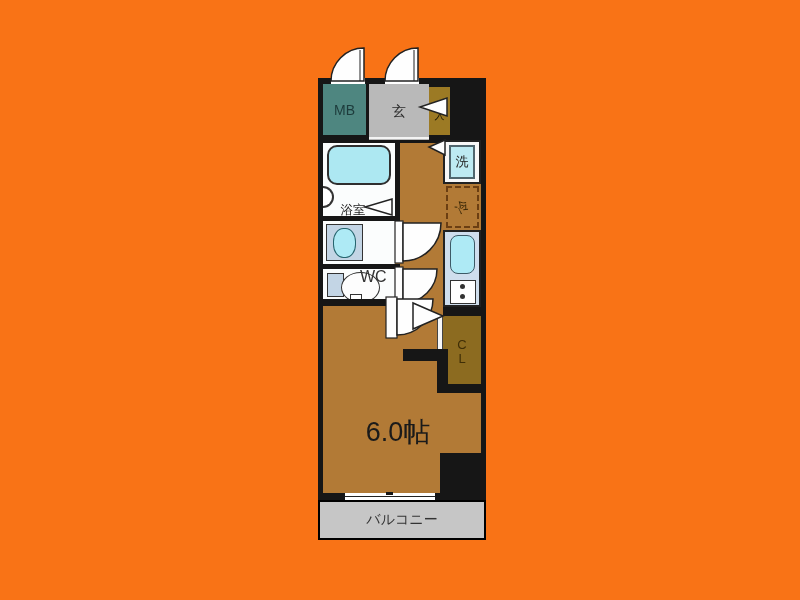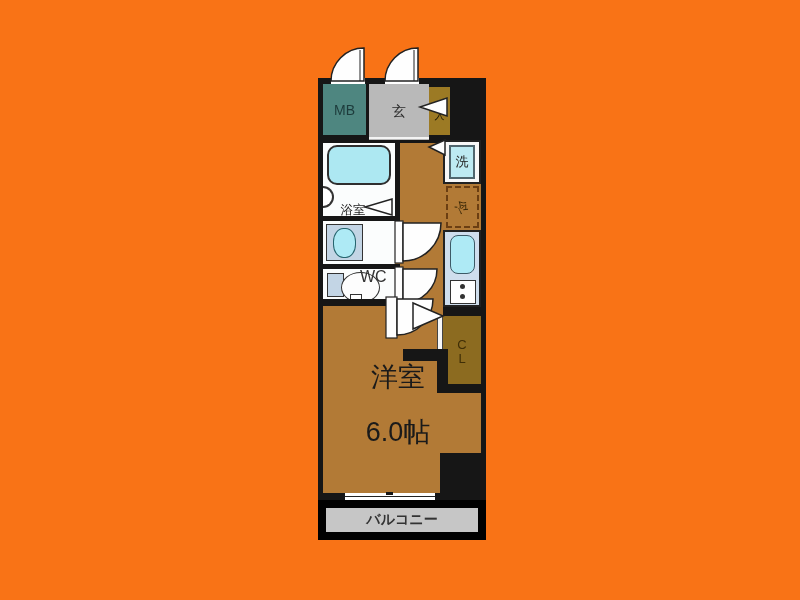--- a/index.html
+++ b/index.html
@@ -87,34 +87,31 @@
   <div class="abs" style="left:437px;top:316px;width:6px;height:35px;background:#f6f6f6;border:1px solid #444;box-sizing:border-box;"></div>
   <div class="abs vstack" style="left:443px;top:316px;width:38px;height:72px;background:#8c6b20;">
     <span class="lbl" style="font-size:13px;color:#3f2e06;">C</span>
     <span class="lbl" style="font-size:13px;color:#3f2e06;">L</span>
   </div>
   <div class="abs wall" style="left:437px;top:351px;width:11px;height:42px;"></div>
   <div class="abs wall" style="left:437px;top:384px;width:44px;height:9px;"></div>
 
   <div class="abs wall" style="left:403px;top:349px;width:45px;height:12px;"></div>
 
-  <div class="abs ctr" style="left:323px;top:362px;width:150px;height:30px;">
-    <span class="lbl" style="font-size:27px;color:#1a1a1a;">洋室</span>
-  </div>
   <div class="abs ctr" style="left:323px;top:392px;width:150px;height:30px;margin-top:25px;">
     <span class="lbl" style="font-size:27px;color:#1a1a1a;">6.0帖</span>
   </div>
 
   <div class="abs wall" style="left:440px;top:453px;width:41px;height:40px;"></div>
 
   <div class="abs" style="left:345px;top:493px;width:90px;height:7px;background:#ffffff;"></div>
   <div class="abs" style="left:345px;top:496px;width:90px;height:1px;background:#222;"></div>
   <div class="abs" style="left:386px;top:492px;width:7px;height:3px;background:#161616;"></div>
 
-  <div class="abs ctr" style="left:318px;top:500px;width:168px;height:40px;background:#c6c6c6;border:8px solid #000000;box-sizing:border-box;font-weight:bold;">
+  <div class="abs ctr" style="left:318px;top:500px;width:168px;height:40px;background:#c6c6c6;border:2px solid #000000;box-sizing:border-box;">
     <span class="lbl" style="font-size:14px;color:#333;">バルコニー</span>
   </div>
 
   <svg width="800" height="600" viewBox="0 0 800 600">
 
     <path d="M364,81 L364,48 A33,33 0 0 0 331,81 Z" fill="#fefefe" stroke="#222" stroke-width="1.5"></path>
     <line x1="360" y1="50" x2="360" y2="81" stroke="#222" stroke-width="1"></line>
 
     <path d="M418,81 L418,48 A33,33 0 0 0 385,81 Z" fill="#fefefe" stroke="#222" stroke-width="1.5"></path>
     <line x1="414" y1="50" x2="414" y2="81" stroke="#222" stroke-width="1"></line>

